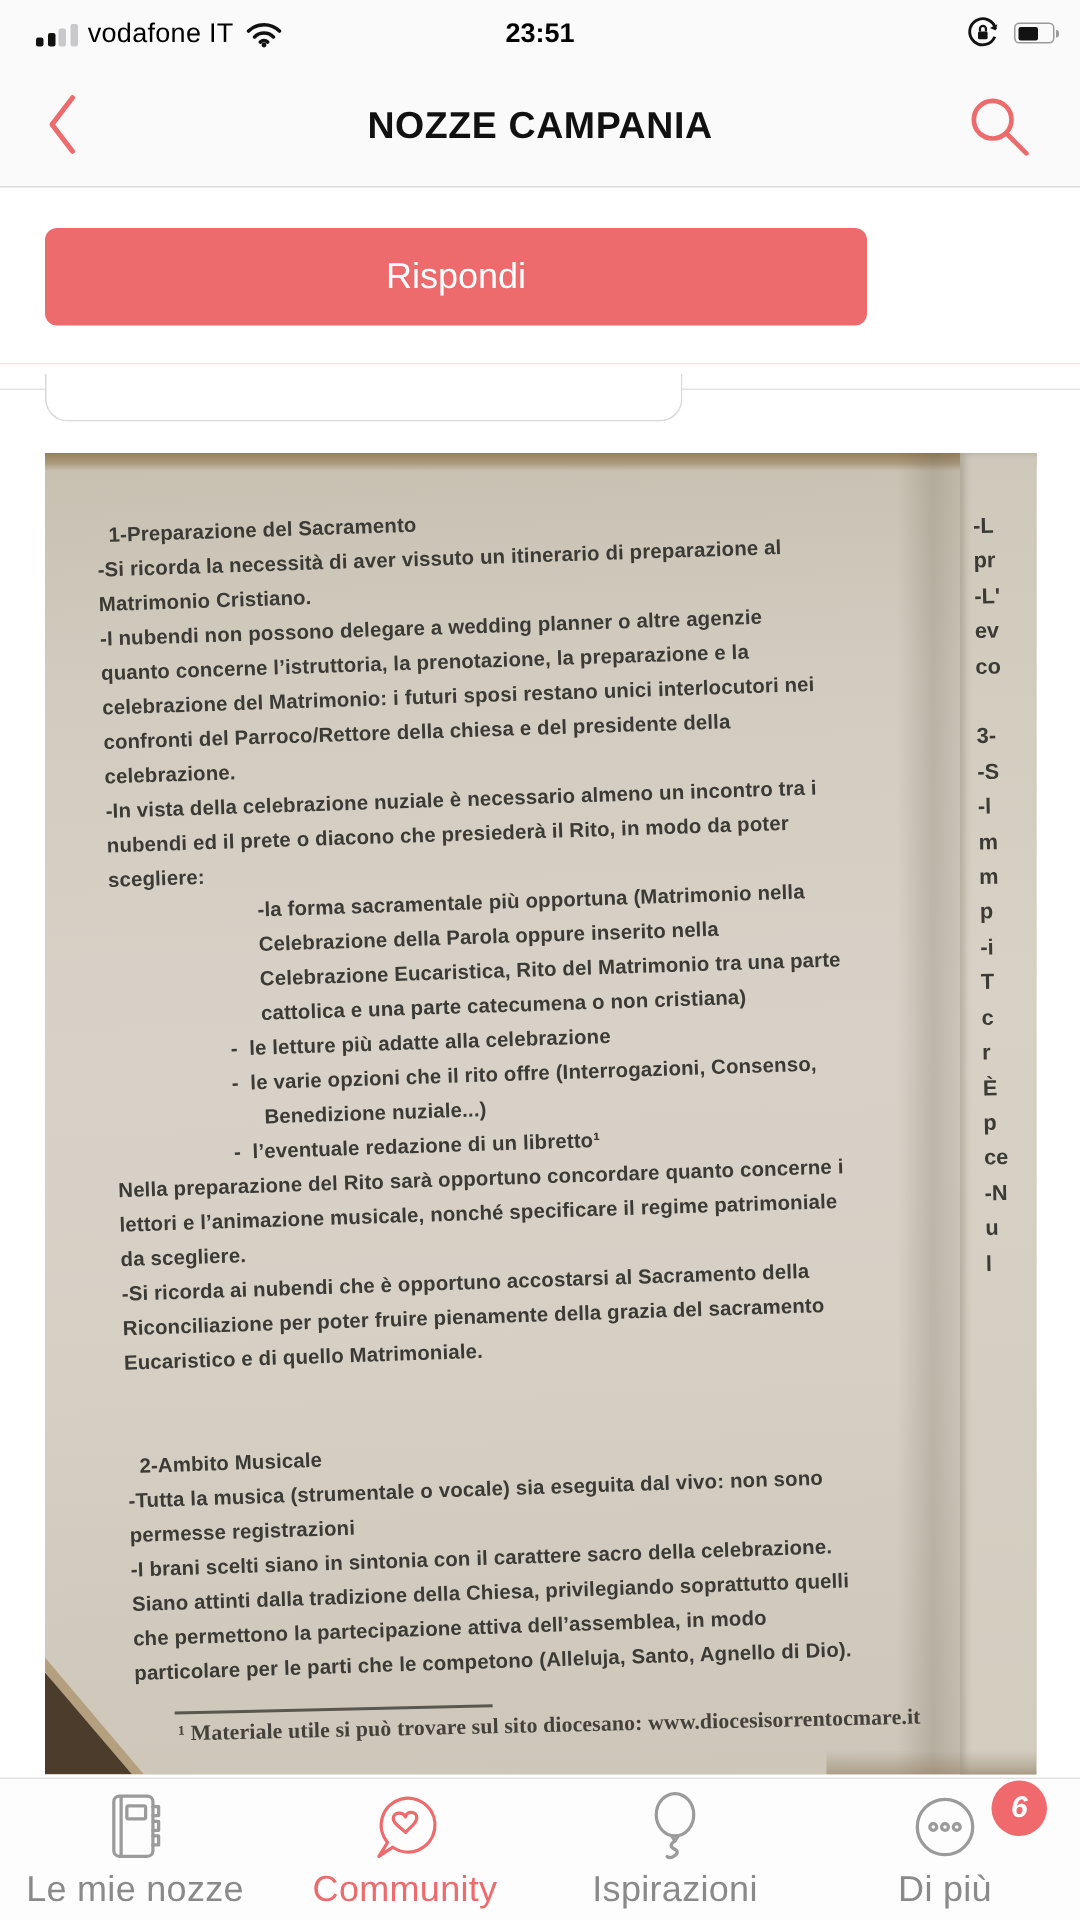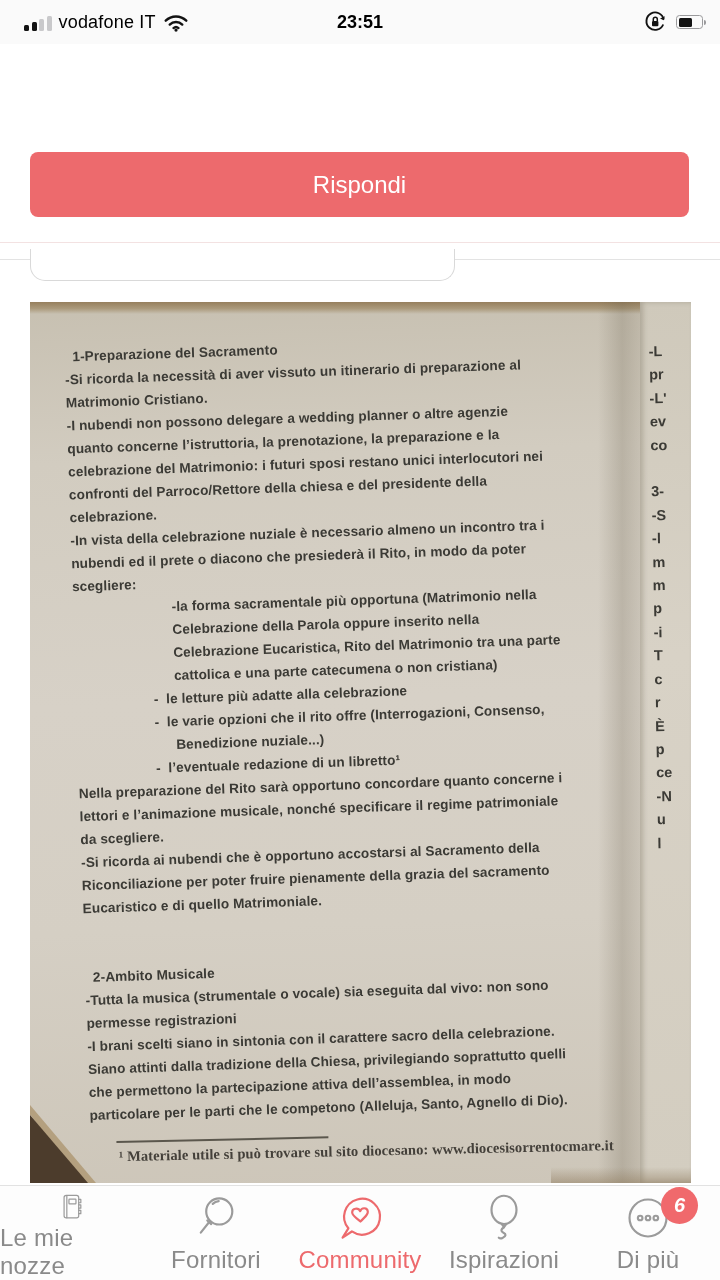--- a/index.html
+++ b/index.html
@@ -27,21 +27,21 @@
   
   .nav-bar{position:absolute;top:44px;left:0;width:720px;height:81px;background:#fafafa;
     border-bottom:1px solid #dcdcdc;display:flex;align-items:center;justify-content:center;}
   .nav-title{font-size:25px;font-weight:700;color:#111;letter-spacing:.4px;}
   .nav-back{position:absolute;left:28px;top:18px;width:28px;height:44px;background:none;border:none;cursor:pointer;}
   .nav-search{position:absolute;right:30px;top:18px;width:46px;height:46px;background:none;border:none;cursor:pointer;}
 
   
   .reply-card{position:absolute;top:126px;left:0;width:720px;height:117px;background:#fff;
     border-bottom:1px solid #f3e2e2;box-shadow:0 1px 1px rgba(210,120,120,.18);}
-  .reply-btn{position:absolute;left:30px;top:26px;width:659px;height:65px;background:var(--accent);
+  .reply-btn{position:absolute;left:30px;top:26px;width:548px;height:65px;background:var(--accent);
     border:none;border-radius:8px;color:#fff;font-size:24px;font-weight:500;
     font-family:"Liberation Sans",sans-serif;cursor:pointer;}
 
   
   .gap-zone{position:absolute;top:243px;left:0;width:720px;height:59px;background:#fff;}
   .hairline{position:absolute;top:16px;left:0;width:720px;height:1px;background:#e3e3e3;}
   .clipped-bubble{position:absolute;top:6px;left:30px;width:425px;height:32px;background:#fff;
     border:1.5px solid #d9d9d9;border-top:none;border-radius:0 0 15px 15px;}
 
   
@@ -121,20 +121,34 @@
       </svg>
       <div class="battery">
         <div class="bat-body">
             <div class="bat-fill"></div>
           </div>
         <div class="bat-cap"></div>
       </div>
     </div>
   </div>
 
+  <div class="nav-bar">
+    <button class="nav-back">
+      <svg width="24" height="42" viewBox="0 0 20 40">
+        <polyline points="16,3 3,20 16,37" fill="none" stroke="#ED6A6D" stroke-width="3.2" stroke-linecap="round" stroke-linejoin="round"></polyline>
+      </svg>
+    </button>
+    <div class="nav-title">NOZZE CAMPANIA</div>
+    <button class="nav-search">
+      <svg width="46" height="46" viewBox="0 0 44 44">
+        <circle cx="17" cy="17" r="12" fill="none" stroke="#ED6A6D" stroke-width="3"></circle>
+        <line x1="26" y1="26" x2="38.5" y2="38.5" stroke="#ED6A6D" stroke-width="3" stroke-linecap="round"></line>
+      </svg>
+    </button>
+  </div>
 
   <div class="reply-card">
     <button class="reply-btn">Rispondi</button>
   </div>
 
   <div class="gap-zone">
     <div class="hairline"></div>
     <div class="clipped-bubble"></div>
   </div>
 
@@ -221,31 +235,20 @@
           <line x1="14.5" y1="4.5" x2="14.5" y2="40.5"></line>
           <rect x="18" y="10" width="11.5" height="8" rx="1"></rect>
           <path d="M34 10.5 h3.5 v5.5 h-3.5"></path>
           <path d="M34 19.5 h3.5 v5.5 h-3.5"></path>
           <path d="M34 28.5 h3.5 v5.5 h-3.5"></path>
         </g>
       </svg>
       <div class="tab-label">Le mie nozze</div>
     </div>
 
-    <div class="tab">
-      <svg width="50" height="50" viewBox="0 0 46 46">
-        <g fill="none" stroke="#9b9b9b" stroke-width="2" stroke-linecap="round" stroke-linejoin="round">
-          <circle cx="26" cy="17" r="12"></circle>
-          <path d="M20 10 a9 9 0 0 1 5.5 -2.6"></path>
-          <path d="M17.3 26 L9 36.5"></path>
-          <path d="M15 25.2 l3.6 3.4"></path>
-        </g>
-      </svg>
-      <div class="tab-label">Fornitori</div>
-    </div>
 
     <div class="tab active">
       <svg width="50" height="50" viewBox="0 0 46 46">
         <g fill="none" stroke="#ED6A6D" stroke-width="2" stroke-linecap="round" stroke-linejoin="round">
           <path d="M12.3 32.5 a16.5 16.5 0 1 1 3.2 2.9 L7 41 Z"></path>
           <path d="M23.2 16.8 c-1.6 -3.6 -7.6 -2.9 -7.4 1.2 c0.2 3.2 3.8 4.6 7.6 8.3 c3.6 -4.1 7 -5.9 6.8 -9.1 c-0.2 -4.1 -5.9 -4.2 -7 -0.4 z"></path>
         </g>
       </svg>
       <div class="tab-label">Community</div>
     </div>

